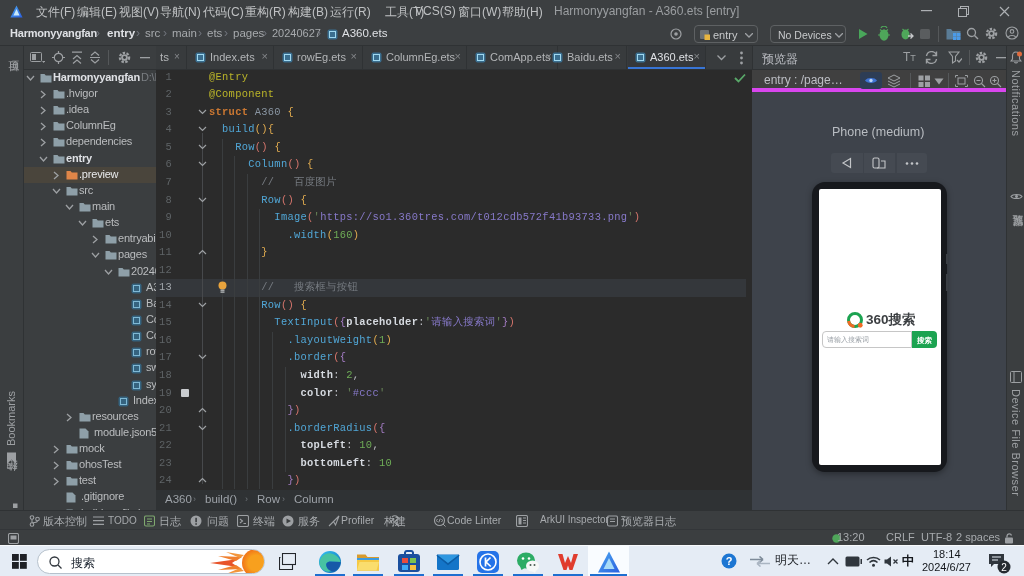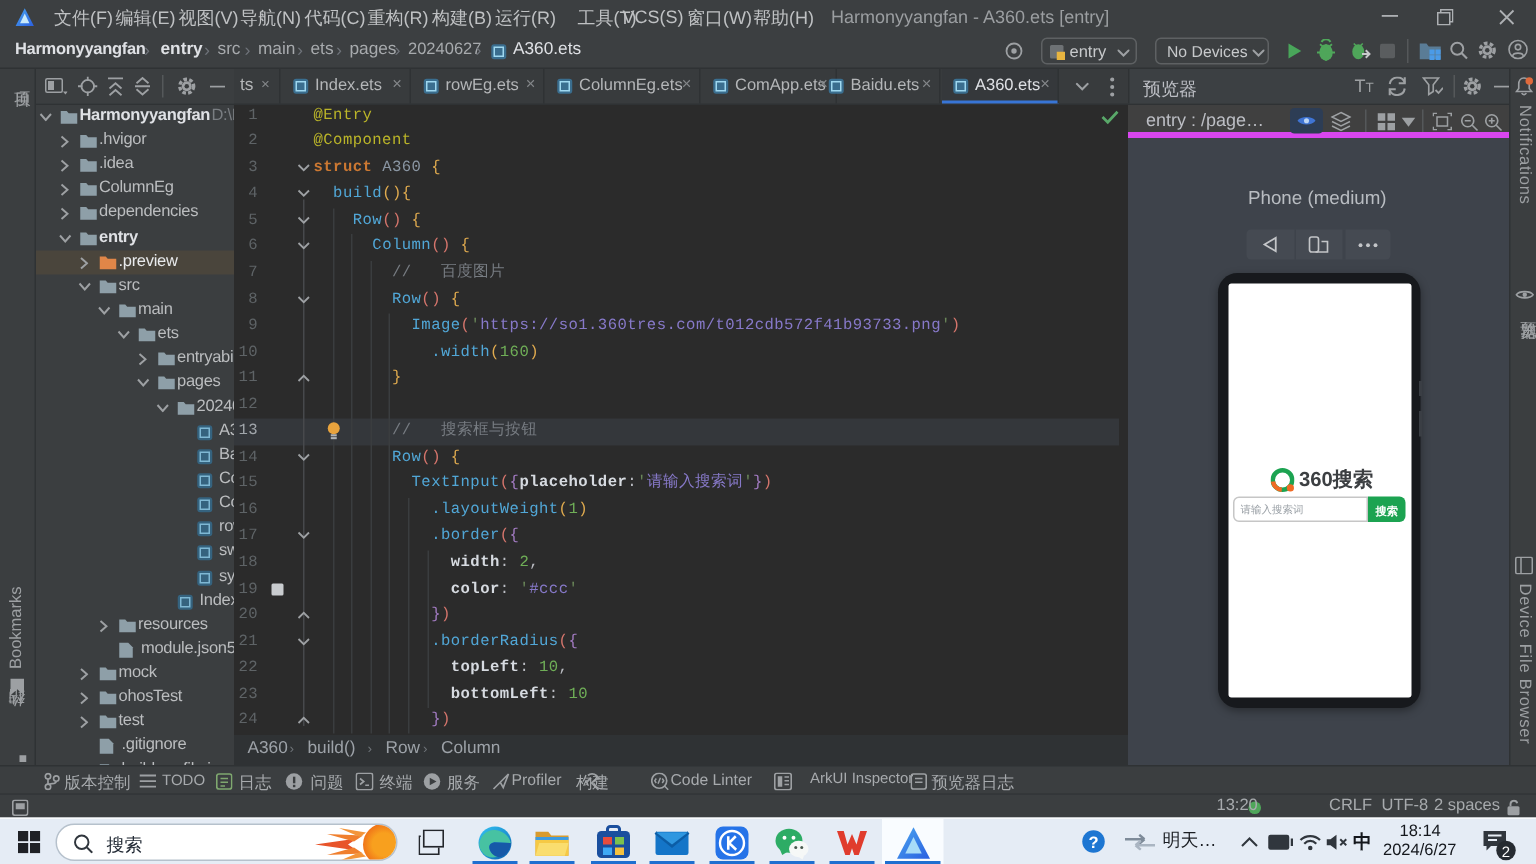--- a/index.html
+++ b/index.html
@@ -771,21 +771,21 @@
 <span class="bitem" style="left:621px">预览器日志</span>
 </div>
 <div class="abs" id="statusbar">
 <svg class="abs" style="left:8px;top:3px" width="11" height="11">
         <rect x="0.5" y="0.5" width="10" height="10" rx="1.5" fill="none" stroke="#9da0a3" stroke-width="1.1"></rect>
         <rect x="2.5" y="2.5" width="6" height="4" fill="#9da0a3"></rect>
       </svg>
 <svg class="abs" style="left:832px;top:4px" width="9" height="9">
         <circle cx="4.5" cy="4.5" r="4.2" fill="#4fa65a"></circle>
       </svg>
-<span class="sitem" style="left:811px">13:20</span>
+<span class="sitem" style="left:837px">13:20</span>
 <span class="sitem" style="left:886px">CRLF</span>
 <span class="sitem" style="left:921px">UTF-8</span>
 <span class="sitem" style="left:956px">2 spaces</span>
 <svg class="abs" style="left:1004px;top:3px" width="10" height="11" viewBox="0 0 10 11">
         <rect x="1" y="4.5" width="8" height="6" rx="1" fill="#9da0a3"></rect>
         <path d="M3 4.5 V3 A 2.3 2.3 0 0 1 7.5 2.5" fill="none" stroke="#9da0a3" stroke-width="1.3"></path>
       </svg>
 </div>
 <div class="abs" id="taskbar">
 <svg class="abs" style="left:12px;top:8px" width="15" height="15">

